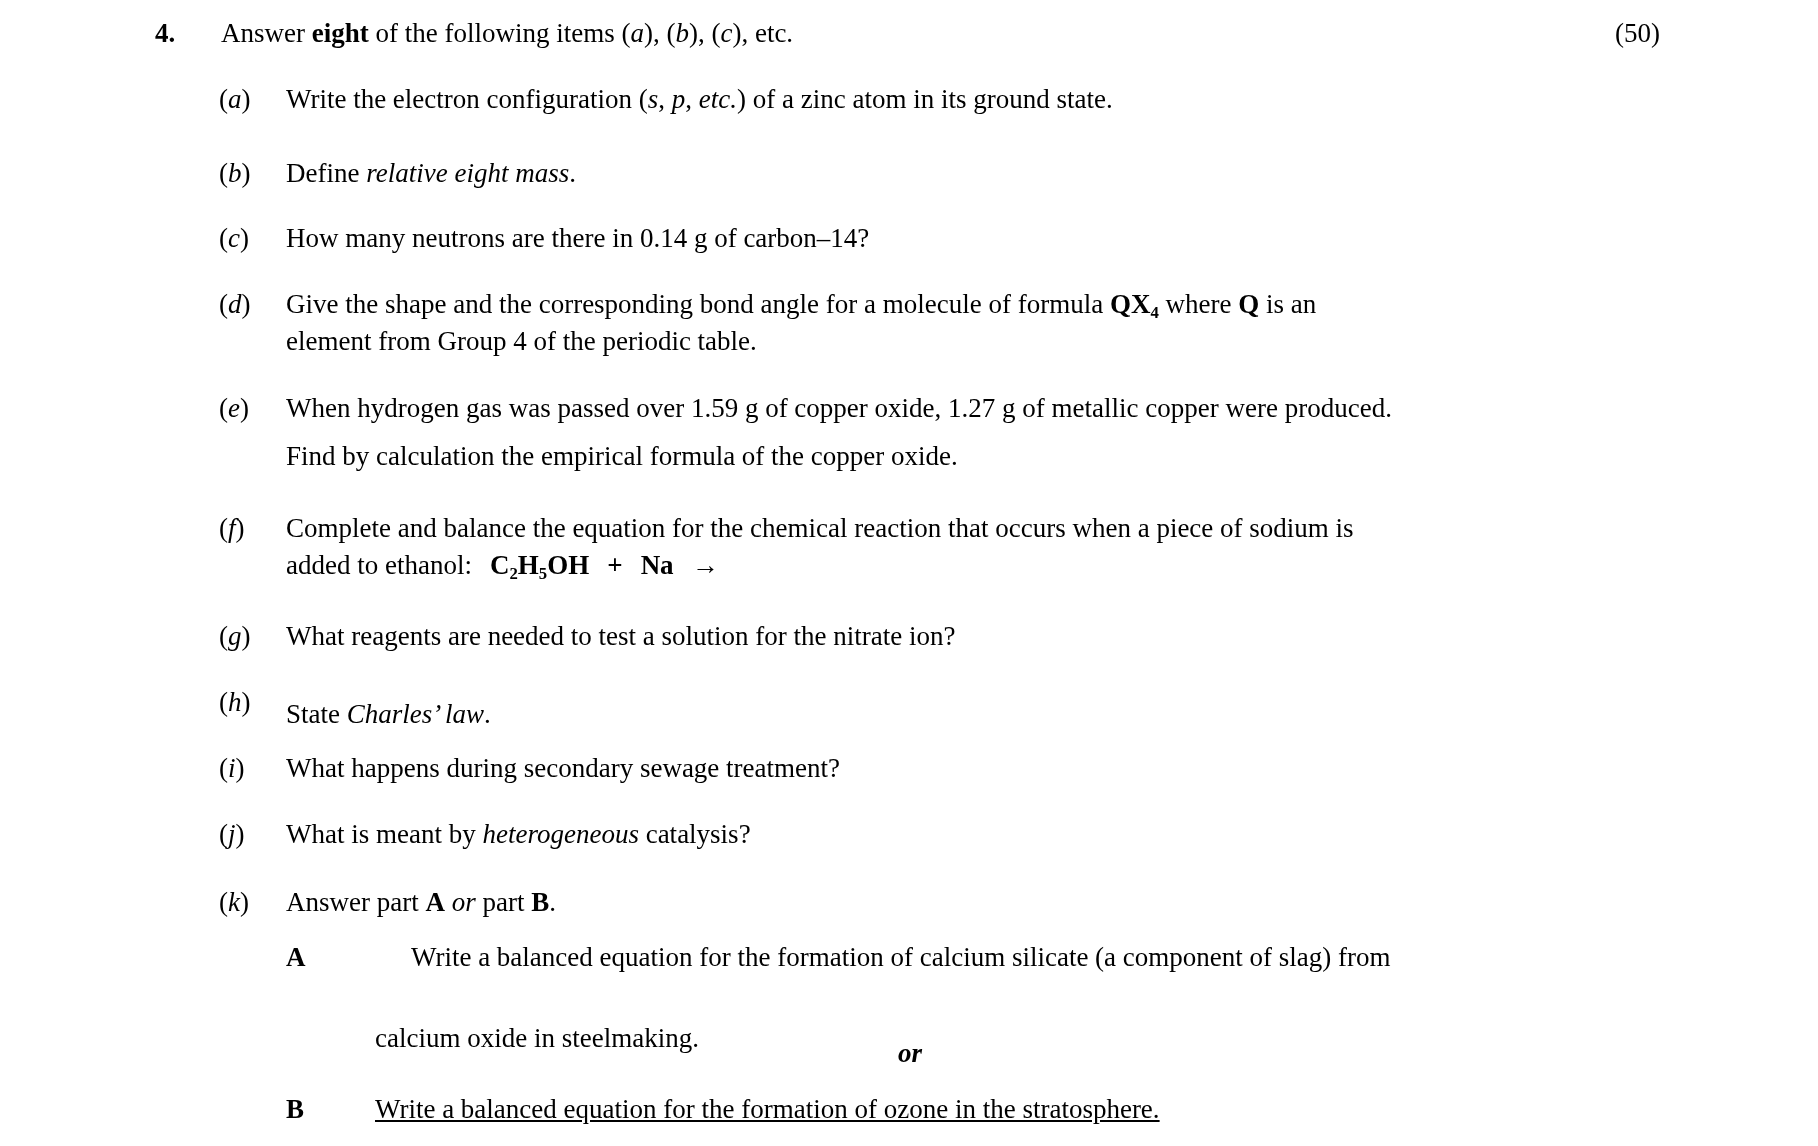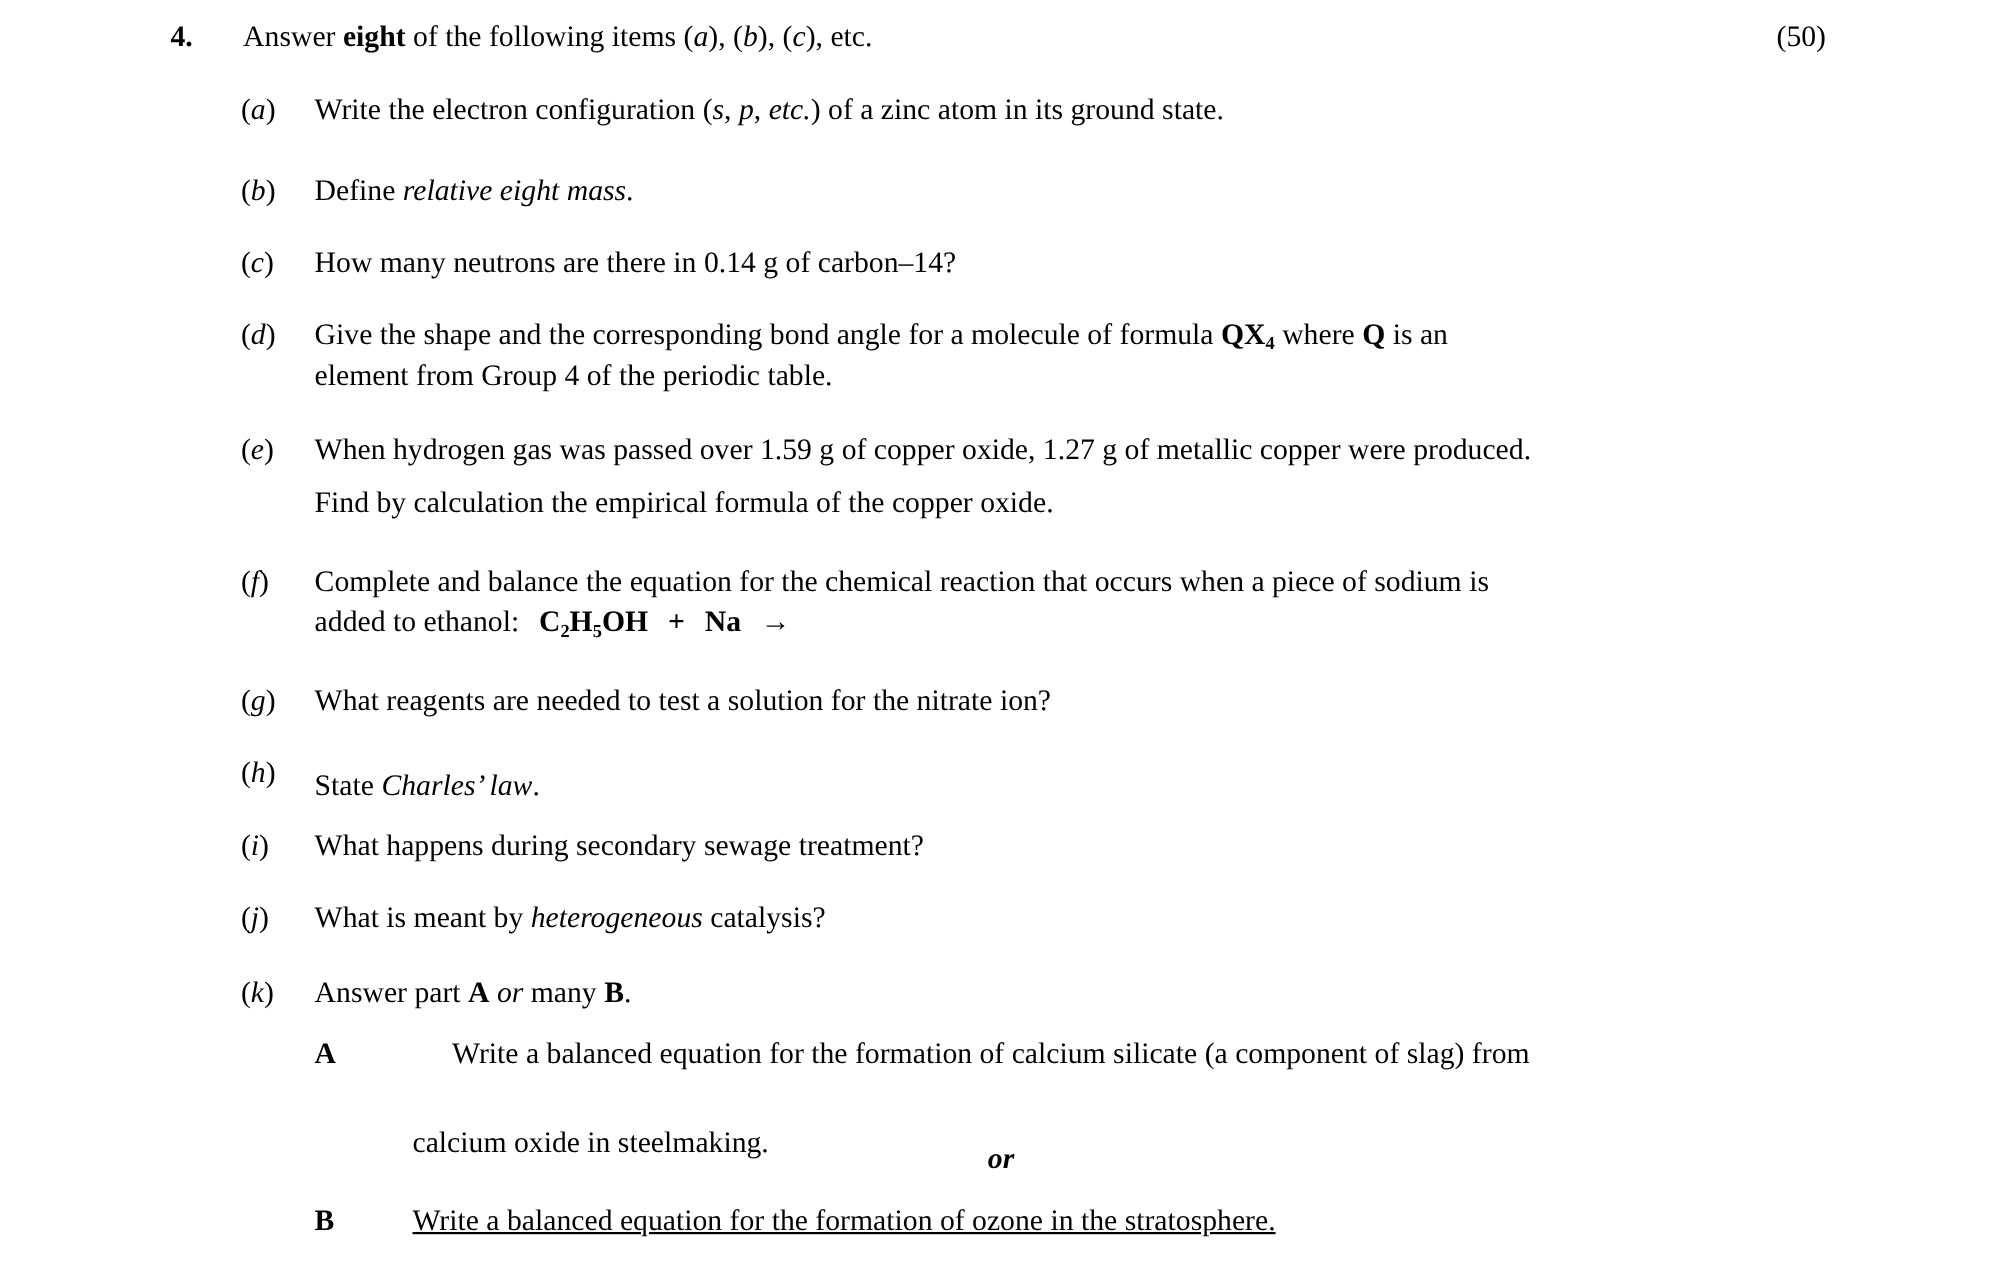--- a/index.html
+++ b/index.html
@@ -74,21 +74,21 @@
   <div class="ln" style="left:286px; top:753px;">What happens during secondary sewage treatment?</div>
 </div>
 
 <div>
   <div class="ln" style="left:219px; top:819px;"><span>(</span><span class="i">j</span><span>)</span></div>
   <div class="ln" style="left:286px; top:819px;text-align:right;"><span>What is meant by </span><span class="i">heterogeneous</span><span> catalysis?</span></div>
 </div>
 
 <div>
   <div class="ln" style="left:219px; top:887px;"><span>(</span><span class="i">k</span><span>)</span></div>
-  <div class="ln" style="left:286px; top:887px;"><span>Answer part </span><span class="b">A</span><span class="i"> or </span><span>many </span><span class="b">B</span><span>.</span></div>
+  <div class="ln" style="left:286px; top:887px;"><span>Answer part </span><span class="b">A</span><span class="i"> or </span><span>part </span><span class="b">B</span><span>.</span></div>
 
   <div>
     <div class="ln b" style="left:286px; top:942px;">A</div>
     <div class="ln" style="left:375px; top:942px;margin-left:36px;">Write a balanced equation for the formation of calcium silicate (a component of slag) from</div>
     <div class="ln" style="left:375px; top:988px;margin-top:35px;">calcium oxide in steelmaking.</div>
   </div>
 
   <div class="ln bi" style="left:898px; top:1038px;">or</div>
 
   <div>

